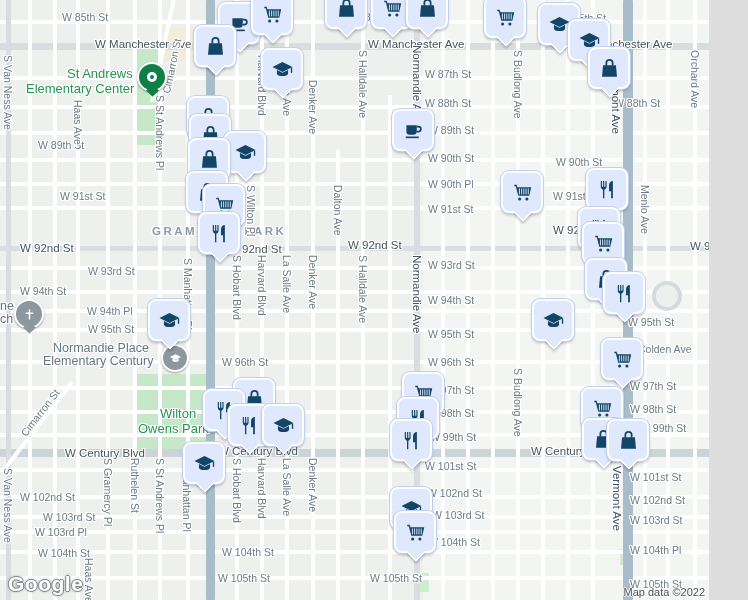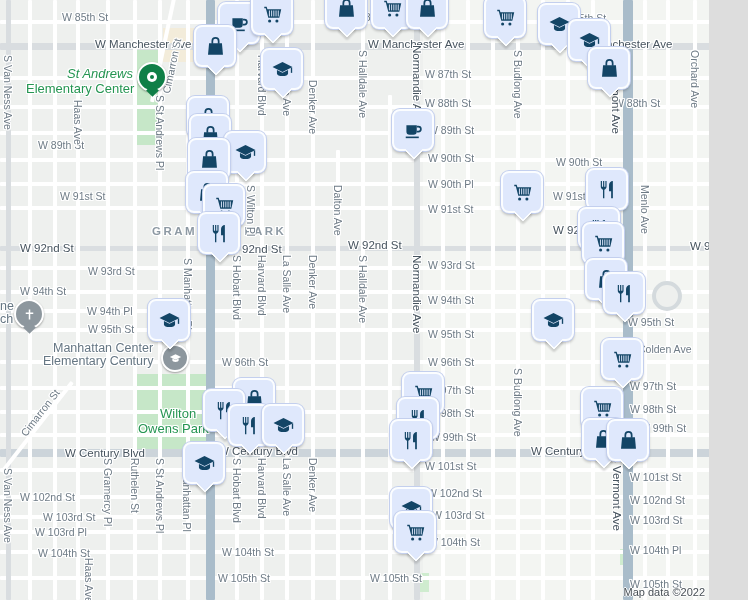--- a/index.html
+++ b/index.html
@@ -160,25 +160,25 @@
     <div class="lbl l-st" style="left: 432px; top: 509px;">W 103rd St</div>
     <div class="lbl l-st" style="left: 630px; top: 514px;">W 103rd St</div>
     <div class="lbl l-st" style="left: 35px; top: 526px;">W 103rd Pl</div>
     <div class="lbl l-st" style="left: 38px; top: 547px;">W 104th St</div>
     <div class="lbl l-st" style="left: 222px; top: 546px;">W 104th St</div>
     <div class="lbl l-st" style="left: 428px; top: 536px;">W 104th St</div>
     <div class="lbl l-st" style="left: 630px; top: 544px;">W 104th Pl</div>
     <div class="lbl l-st" style="left: 218px; top: 572px;">W 105th St</div>
     <div class="lbl l-st" style="left: 370px; top: 572px;">W 105th St</div>
     <div class="lbl l-st" style="left: 630px; top: 578px;">W 105th St</div>
-    <div class="lbl l-park" style="left: 67px; top: 67px; font-style: italic;">St Andrews</div>
+    <div class="lbl l-park" style="left: 67px; top: 67px;">St Andrews</div>
     <div class="lbl l-park" style="left: 26px; top: 82px;">Elementary Center</div>
     <div class="lbl l-park" style="left: 160px; top: 407px;">Wilton</div>
     <div class="lbl l-park" style="left: 138px; top: 422px;">Owens Park</div>
-    <div class="lbl l-poi" style="left: 53px; top: 342px;">Manhattan Center</div>
+    <div class="lbl l-poi" style="left: 53px; top: 342px;">Normandie Place</div>
     <div class="lbl l-poi" style="left: 43px; top: 355px;">Elementary Century</div>
     <div class="lbl l-poi" style="left: 0px; top: 300px;">ne</div>
     <div class="lbl l-poi" style="left: 0px; top: 313px;">ch</div>
     <div class="lbl l-poi" style="left: 735px; top: 343px;">Ma</div>
     <div class="lbl l-poi" style="left: 717px; top: 356px;">Branc</div>
     <div class="lbl l-st vert" style="left: 14px; top: 55px;">S Van Ness Ave</div>
     <div class="lbl l-st vert" style="left: 14px; top: 468px;">S Van Ness Ave</div>
     <div class="lbl l-st vert" style="left: 84px; top: 100px;">Haas Ave</div>
     <div class="lbl l-st vert" style="left: 95px; top: 558px;">Haas Ave</div>
     <div class="lbl l-st vert" style="left: 257px; top: 185px;">S Wilton Pl</div>
@@ -522,14 +522,15 @@
     <div class="mk" style="left: 394px; top: 511px;">
       <svg viewBox="0 0 24 24" fill="#134566">
         <path d="M3.4 4h2.5l.8 2.4h14.4l-2 9H7.6L5 5.6H3.4z"></path>
         <g stroke="#dfe8fc" stroke-width="1">
           <path d="M8.8 7.8v6.2M11.1 7.8v6.2M13.4 7.8v6.2M15.7 7.8v6.2M18 7.8v6.2"></path>
         </g>
         <circle cx="9" cy="18.8" r="1.6"></circle>
         <circle cx="16.6" cy="18.8" r="1.6"></circle>
       </svg>
     </div>
+    <div id="logo">Google</div>
   <div id="attr">Map data ©2022</div>
 </div>
 
 </body></html>

